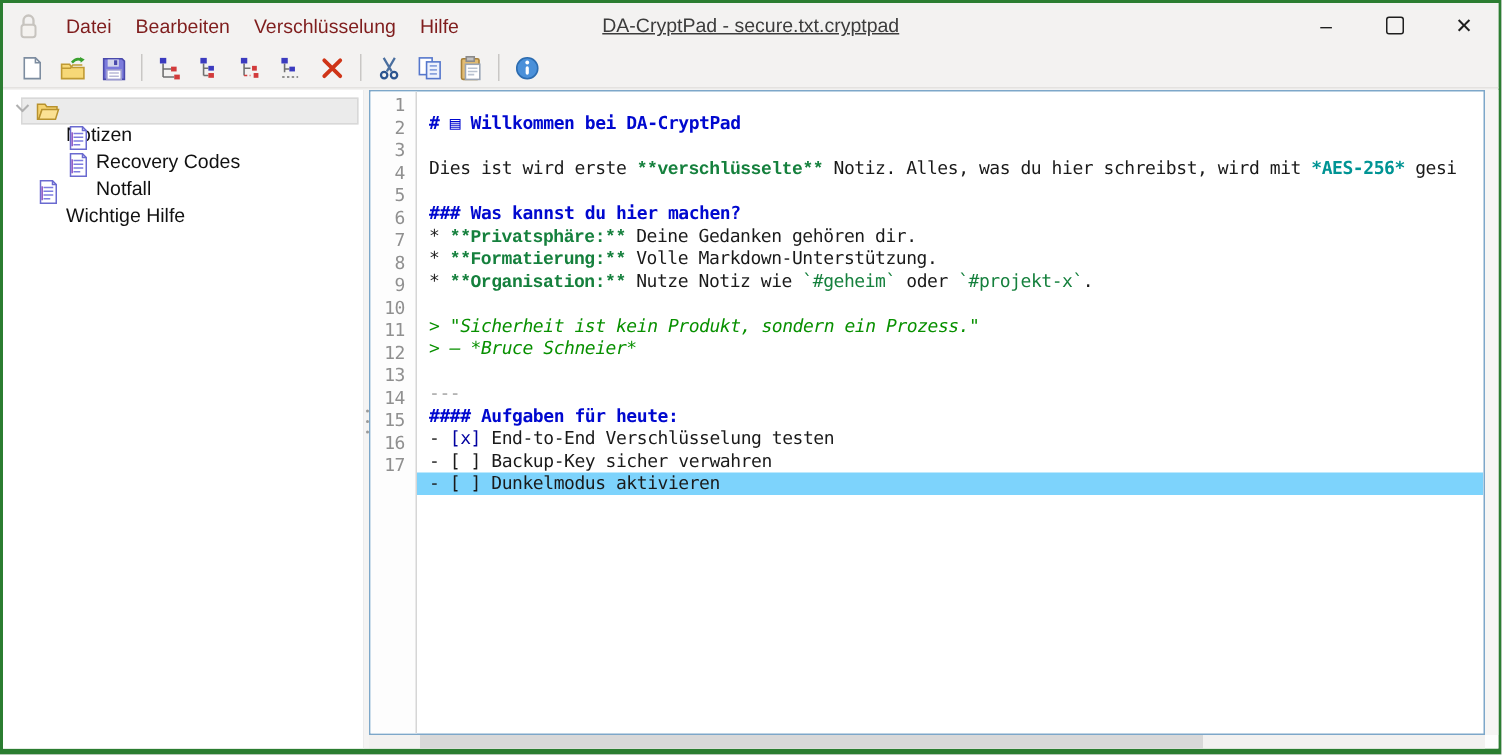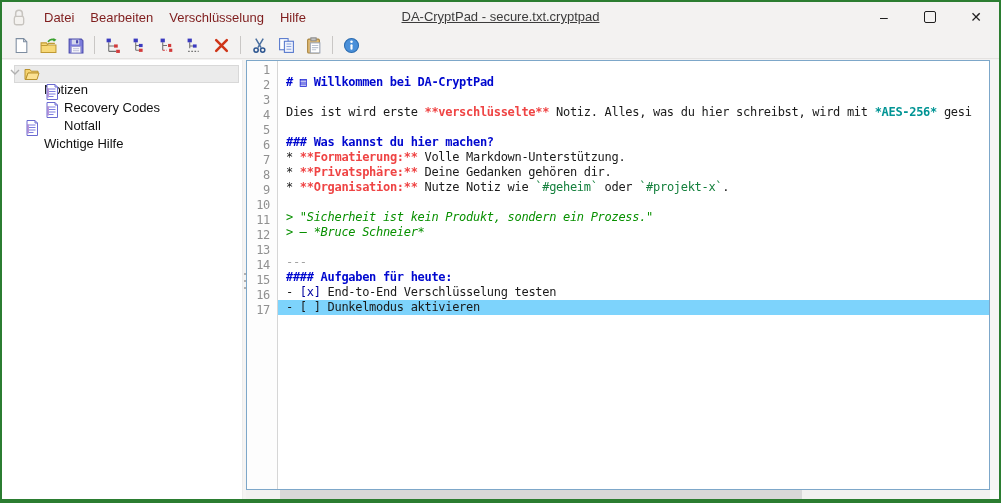--- a/index.html
+++ b/index.html
@@ -42,21 +42,21 @@
   .editor{position:absolute;left:244px;top:0;width:744px;height:430px;box-sizing:border-box;
     border:1px solid #7da7c9;background:#fff;display:flex;overflow:hidden;
     font-family:"DejaVu Sans Mono","Liberation Mono",monospace;font-size:12px;letter-spacing:-0.3px;}
   .gutter{width:30px;flex:0 0 30px;padding-top:2px;background:#fdfdfd;border-right:1px solid #d6d6d6;}
   .ln{height:15px;line-height:15px;text-align:right;padding-right:7px;color:#909090;}
   .code{flex:1;padding-top:14px;overflow:hidden;}
   .line{height:15px;line-height:15px;white-space:pre;padding-left:8px;min-width:100%;box-sizing:border-box;}
   .line.hl{background:#7dd3fc;}
   .sg-h{color:#0008cf;font-weight:bold;}
   .sg-p{color:#1a1a1a;}
-  .sg-b{color:#ef4444;font-weight:bold;}
+  .sg-b{color:#15803d;font-weight:bold;font-family:Liberation Mono, monospace;}
   .sg-t{color:#009494;font-weight:bold;}
   .sg-c{color:#15803d;}
   .sg-q{color:#089000;font-style:italic;}
   .sg-d{color:#a3a3a3;}
   .sg-k{color:#0000a0;}
   
   .vscroll{position:absolute;left:988px;top:0;width:9px;height:430px;background:#f6f5f4;}
   .hscroll{position:absolute;left:244px;top:430px;width:744px;height:11px;background:#f2f1f0;}
   .hthumb{position:absolute;left:34px;top:0;width:522px;height:11px;background:#d8d8d8;}
 </style>
@@ -297,30 +297,31 @@
           <div class="ln">15</div>
           <div class="ln">16</div>
           <div class="ln">17</div>
         </div>
       <div class="code" id="code">
           <div class="line"><span class="sg-h"># ▤ Willkommen bei DA-CryptPad</span></div>
           <div class="line">&nbsp;</div>
           <div class="line"><span class="sg-p">Dies ist wird erste </span><span class="sg-b">**verschlüsselte**</span><span class="sg-p"> Notiz. Alles, was du hier schreibst, wird mit </span><span class="sg-t">*AES-256*</span><span class="sg-p"> gesi</span></div>
           <div class="line">&nbsp;</div>
           <div class="line"><span class="sg-h">### Was kannst du hier machen?</span></div>
+          <div class="line"><span class="sg-p">* </span><span class="sg-b">**Privatsphäre:**</span><span class="sg-p"> Deine Gedanken gehören dir.</span></div>
           <div class="line"><span class="sg-p">* </span><span class="sg-b">**Formatierung:**</span><span class="sg-p"> Volle Markdown-Unterstützung.</span></div>
-          <div class="line"><span class="sg-p">* </span><span class="sg-b">**Privatsphäre:**</span><span class="sg-p"> Deine Gedanken gehören dir.</span></div>
           <div class="line"><span class="sg-p">* </span><span class="sg-b">**Organisation:**</span><span class="sg-p"> Nutze Notiz wie </span><span class="sg-c">`#geheim`</span><span class="sg-p"> oder </span><span class="sg-c">`#projekt-x`</span><span class="sg-p">.</span></div>
           <div class="line">&nbsp;</div>
           <div class="line"><span class="sg-q">&gt; "Sicherheit ist kein Produkt, sondern ein Prozess."</span></div>
           <div class="line"><span class="sg-q">&gt; — *Bruce Schneier*</span></div>
           <div class="line">&nbsp;</div>
           <div class="line"><span class="sg-d">---</span></div>
           <div class="line"><span class="sg-h">#### Aufgaben für heute:</span></div>
           <div class="line"><span class="sg-p">- </span><span class="sg-k">[x]</span><span class="sg-p"> End-to-End Verschlüsselung testen</span></div>
+          <div class="line"><span class="sg-p">- [ ] Backup-Key sicher verwahren</span></div>
           <div class="line hl"><span class="sg-p">- [ ] Dunkelmodus aktivieren</span></div>
         </div>
     </div>
 
     <div class="vscroll"></div>
     <div class="hscroll">
       <div class="hthumb"></div>
     </div>
   </div>
 

